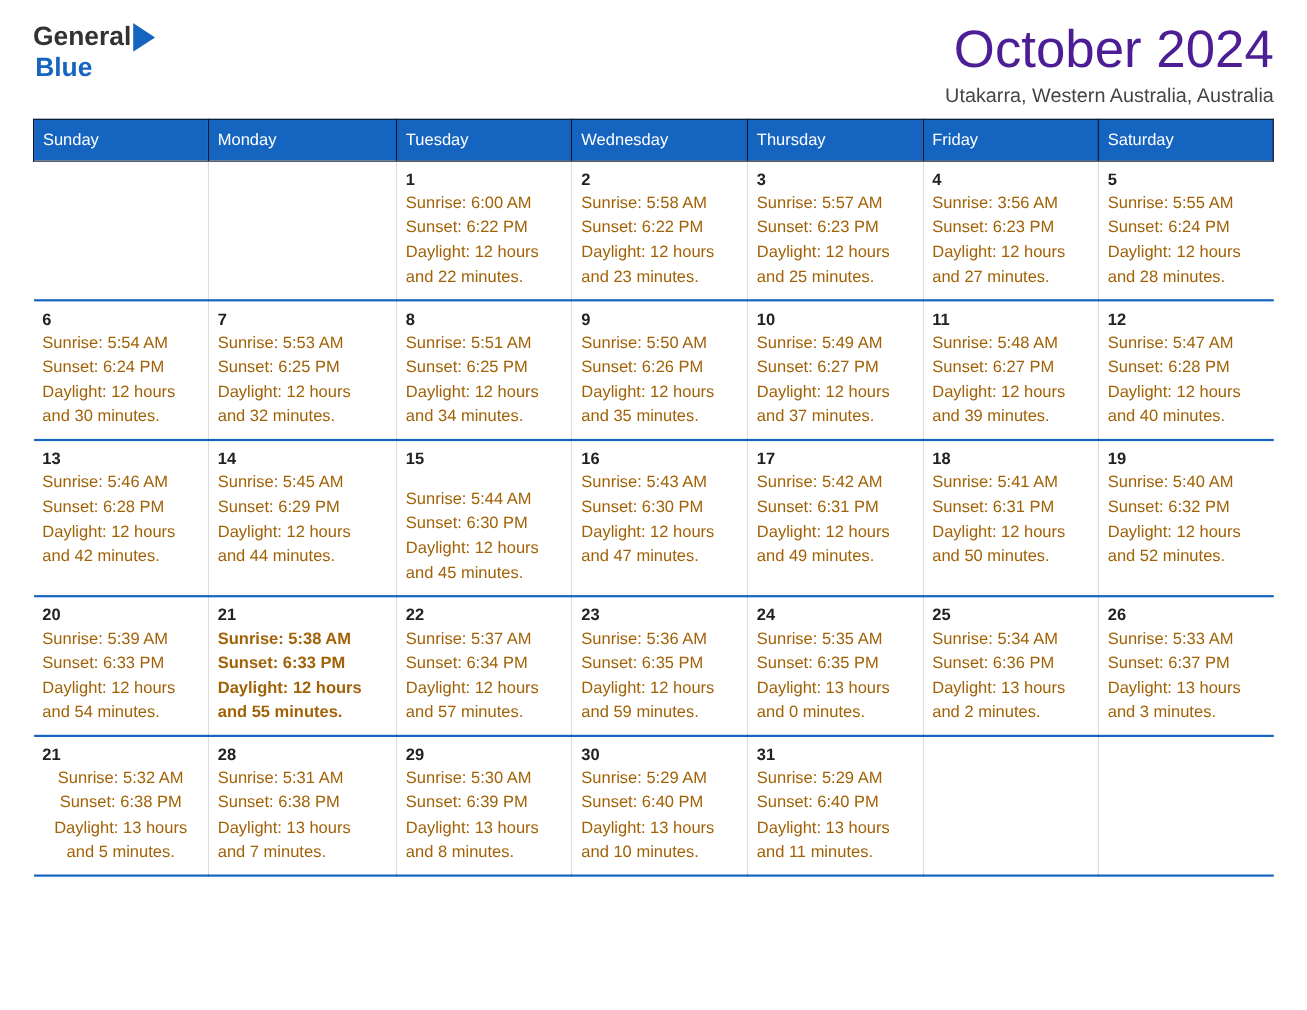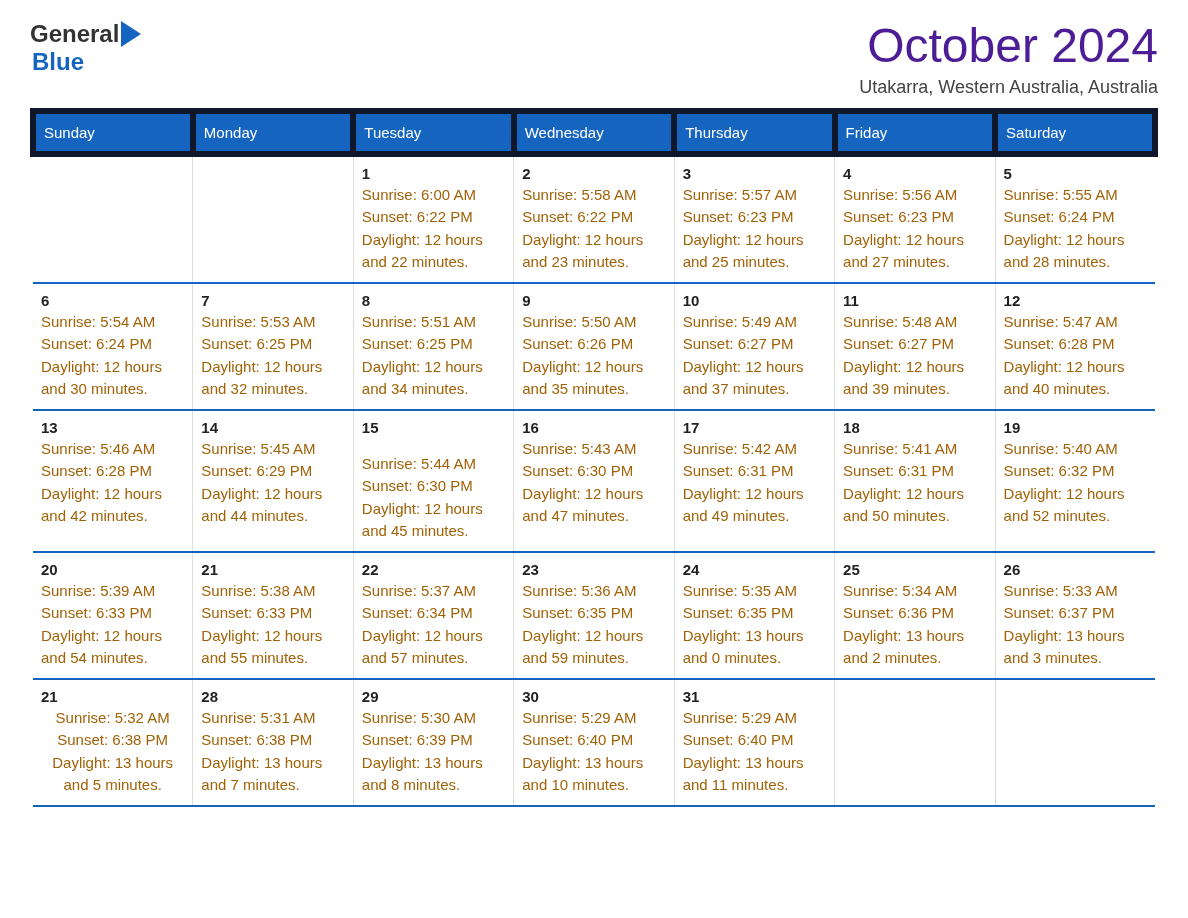--- a/index.html
+++ b/index.html
@@ -37,21 +37,21 @@
     }
     thead tr {
       background-color: #1565c0;
       color: #fff;
     }
     thead th {
       padding: 10px 8px;
       font-size: 15px;
       font-weight: normal;
       text-align: left;
-      border: 6px solid #0f172a;
+      border: 1px solid #0f172a;
     }
     tbody tr {
       border-bottom: 2px solid #1565c0;
     }
     tbody td {
       padding: 8px 8px;
       vertical-align: top;
       font-size: 13px;
       color: #222;
       border-right: 1px solid #ddd;
@@ -141,21 +141,21 @@
         </td>
         <td>
           <span class="day-number">3</span>
           <div class="day-info" style="white-space: pre-line;">Sunrise: 5:57 AM
 Sunset: 6:23 PM
 Daylight: 12 hours
 and 25 minutes.</div>
         </td>
         <td>
           <span class="day-number">4</span>
-          <div class="day-info" style="white-space: pre-line;">Sunrise: 5:56 AM
+          <div class="day-info" style="white-space: pre-line;">Sunrise: 3:56 AM
 Sunset: 6:23 PM
 Daylight: 12 hours
 and 27 minutes.</div>
         </td>
         <td>
           <span class="day-number">5</span>
           <div class="day-info" style="white-space: pre-line;">Sunrise: 5:55 AM
 Sunset: 6:24 PM
 Daylight: 12 hours
 and 28 minutes.</div>
@@ -266,21 +266,21 @@
       <tr>
         <td>
           <span class="day-number">20</span>
           <div class="day-info" style="white-space: pre-line;">Sunrise: 5:39 AM
 Sunset: 6:33 PM
 Daylight: 12 hours
 and 54 minutes.</div>
         </td>
         <td>
           <span class="day-number">21</span>
-          <div class="day-info" style="white-space: pre-line;">Sunrise: 5:38 AM
+          <div class="day-info" style="white-space: pre-line; font-weight: bold;">Sunrise: 5:38 AM
 Sunset: 6:33 PM
 Daylight: 12 hours
 and 55 minutes.</div>
         </td>
         <td>
           <span class="day-number">22</span>
           <div class="day-info" style="white-space: pre-line;">Sunrise: 5:37 AM
 Sunset: 6:34 PM
 Daylight: 12 hours
 and 57 minutes.</div>

